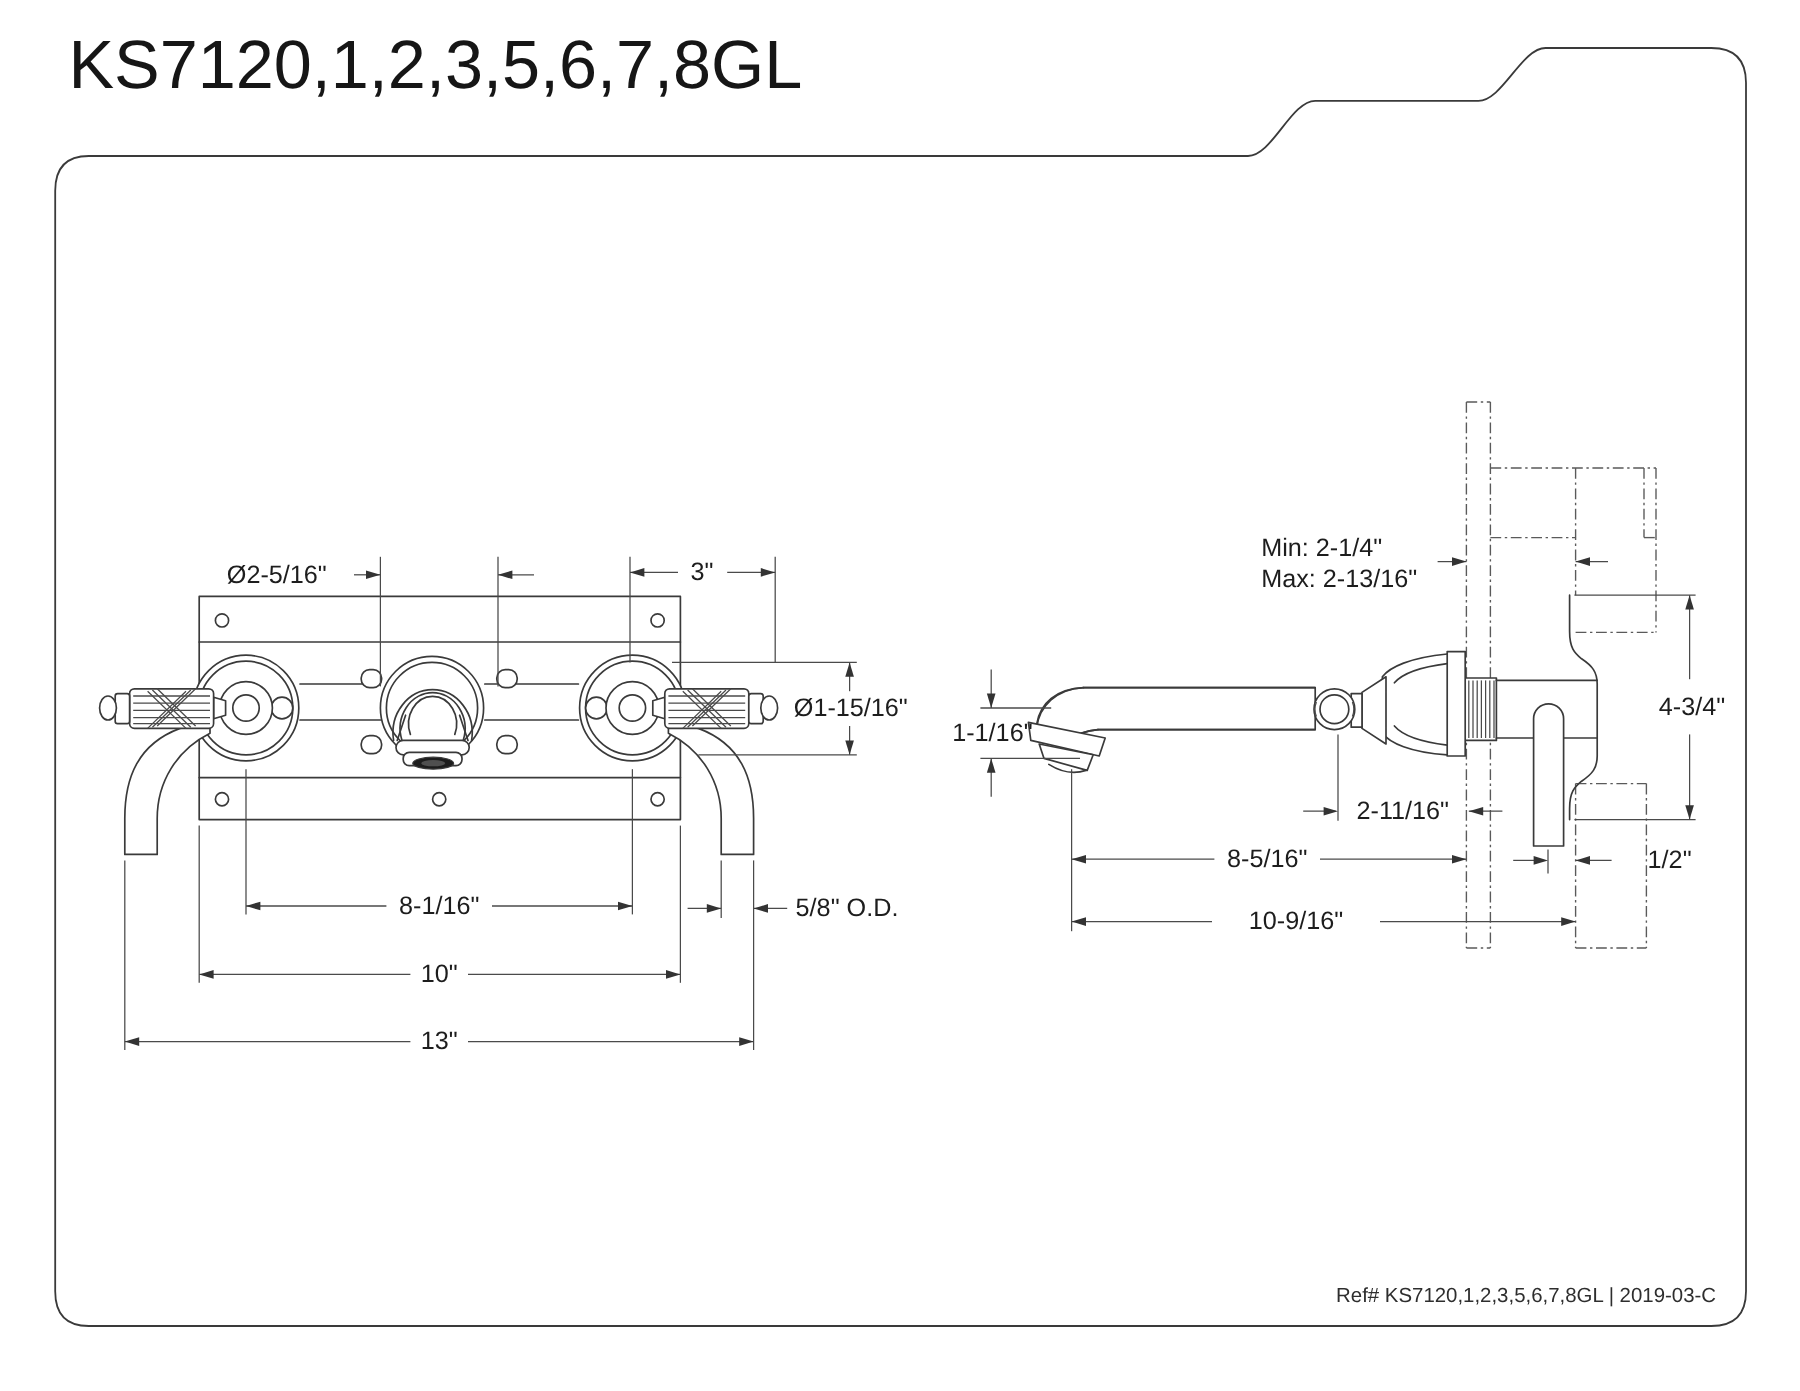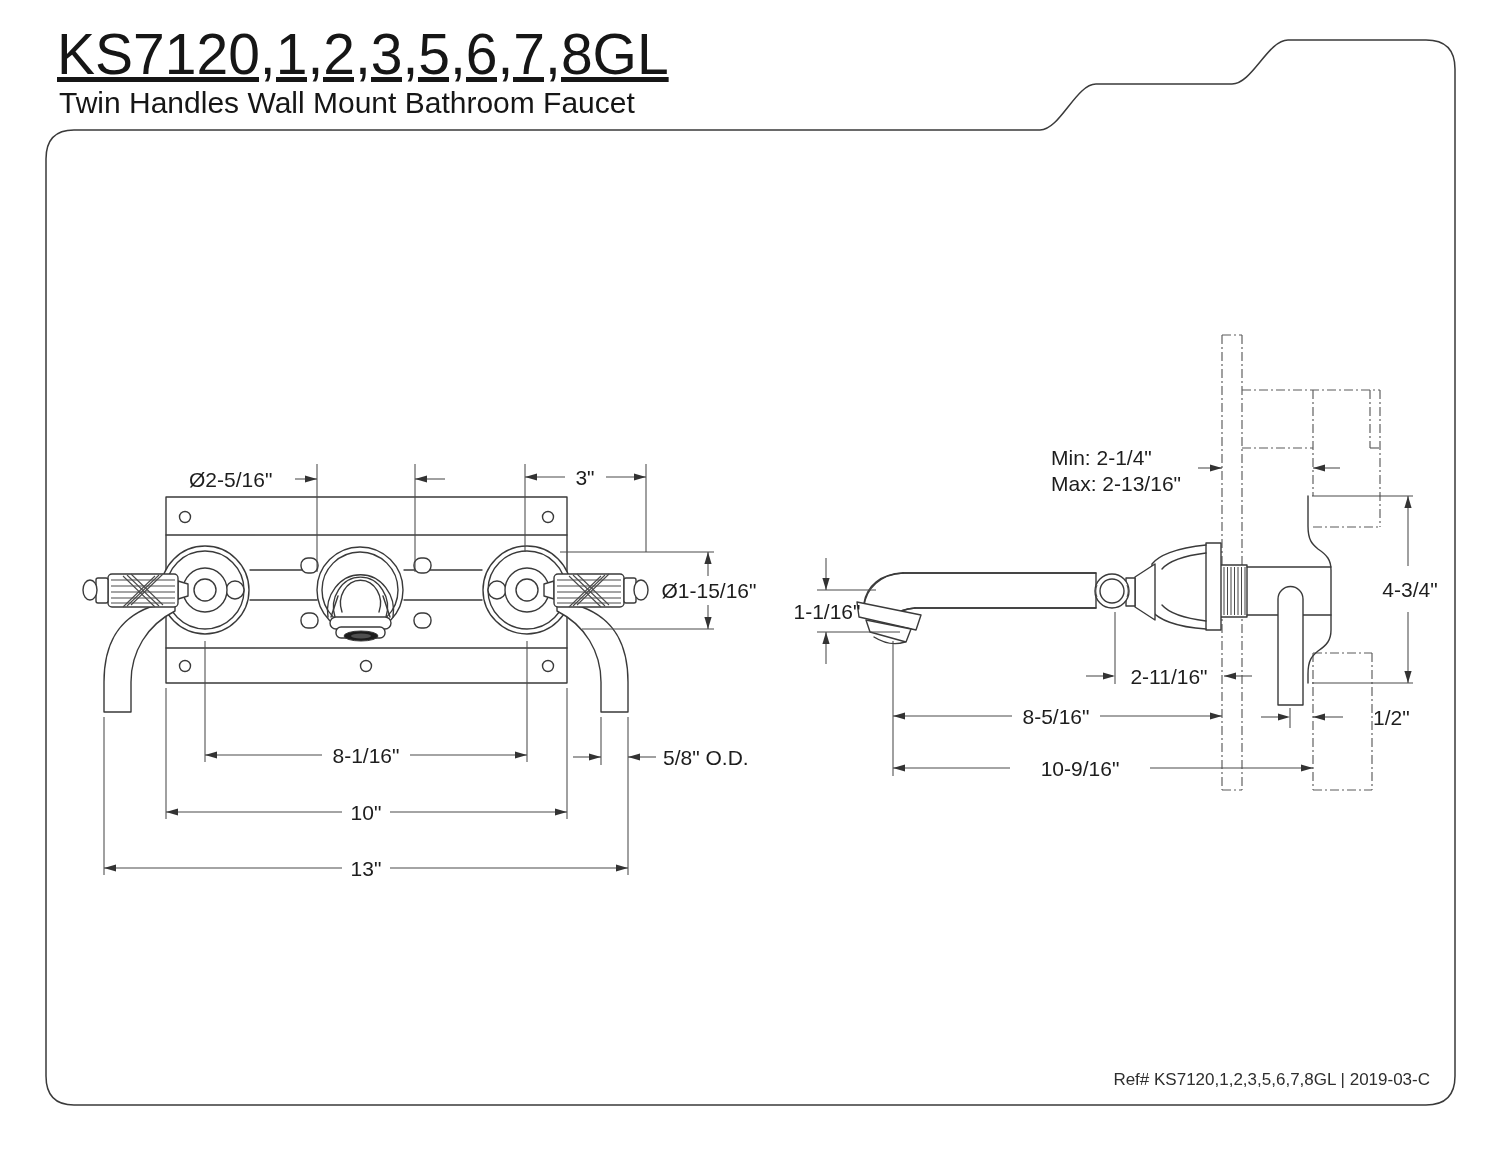--- a/index.html
+++ b/index.html
@@ -1,35 +1,34 @@
 <!DOCTYPE html>
 <html><head>
 <meta charset="utf-8">
 <style>
   html,body{margin:0;padding:0;background:#fff;}
   .sheet{position:relative;width:1500px;height:1159px;background:#fff;overflow:hidden;
          font-family:"Liberation Sans", sans-serif;color:#1d1d1d;}
   .title{position:absolute;left:57px;top:24px;font-size:57px;line-height:60px;
-         letter-spacing:0px;color:#161616;white-space:nowrap;text-decoration:underline;}
+         letter-spacing:0px;color:#161616;white-space:nowrap;}
   .subtitle{position:absolute;left:59px;top:87px;font-size:30px;line-height:32px;color:#161616;white-space:nowrap;}
   .footer{position:absolute;right:70px;top:1070px;font-size:17px;color:#2e2e2e;white-space:nowrap;margin-left:42px;}
   svg{position:absolute;left:0;top:0;}
   svg text{font-family:"Liberation Sans", sans-serif;font-size:21px;fill:#1d1d1d;}
   .obj{stroke:#3a3a3a;stroke-width:1.4;fill:none;stroke-linecap:round;stroke-linejoin:round;}
   .objw{stroke:#3a3a3a;stroke-width:1.4;fill:#ffffff;stroke-linejoin:round;}
   .thin{stroke:#4a4a4a;stroke-width:1.05;fill:none;}
   .hid{stroke:#5a5a5a;stroke-width:1.15;fill:none;stroke-dasharray:9 3 2 3;}
   .ah{fill:#333;stroke:none;}
 </style>
 </head>
 <body>
 
 <div class="sheet">
   <div class="title">KS7120,1,2,3,5,6,7,8GL</div>
-  <div class="subtitle">Twin Handles Wall Mount Bathroom Faucet</div>
 
   <svg width="1500" height="1159" viewBox="0 0 1500 1159">
 
     <g>
       <path class="obj" style="stroke-width:1.5" d="M1040,130 L74,130 Q46,130 46,159 L46,1076 Q46,1105 74,1105 L1426,1105 Q1455,1105 1455,1076
            L1455,69 Q1455,40 1426,40 L1288,40 C1268,40 1252,84 1232,84 L1096,84 C1076,84 1060,130 1040,130 Z"></path>
     </g>
 
     <g>
 

